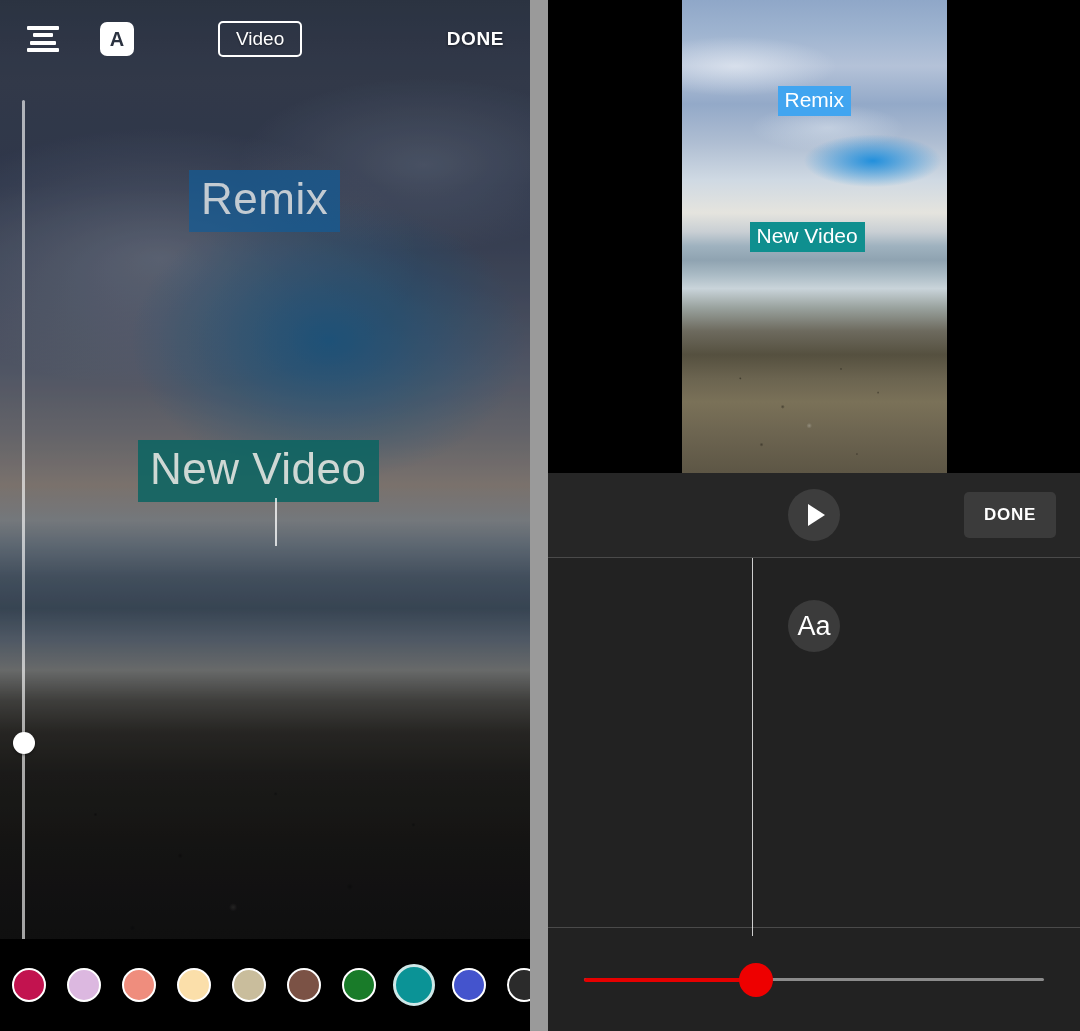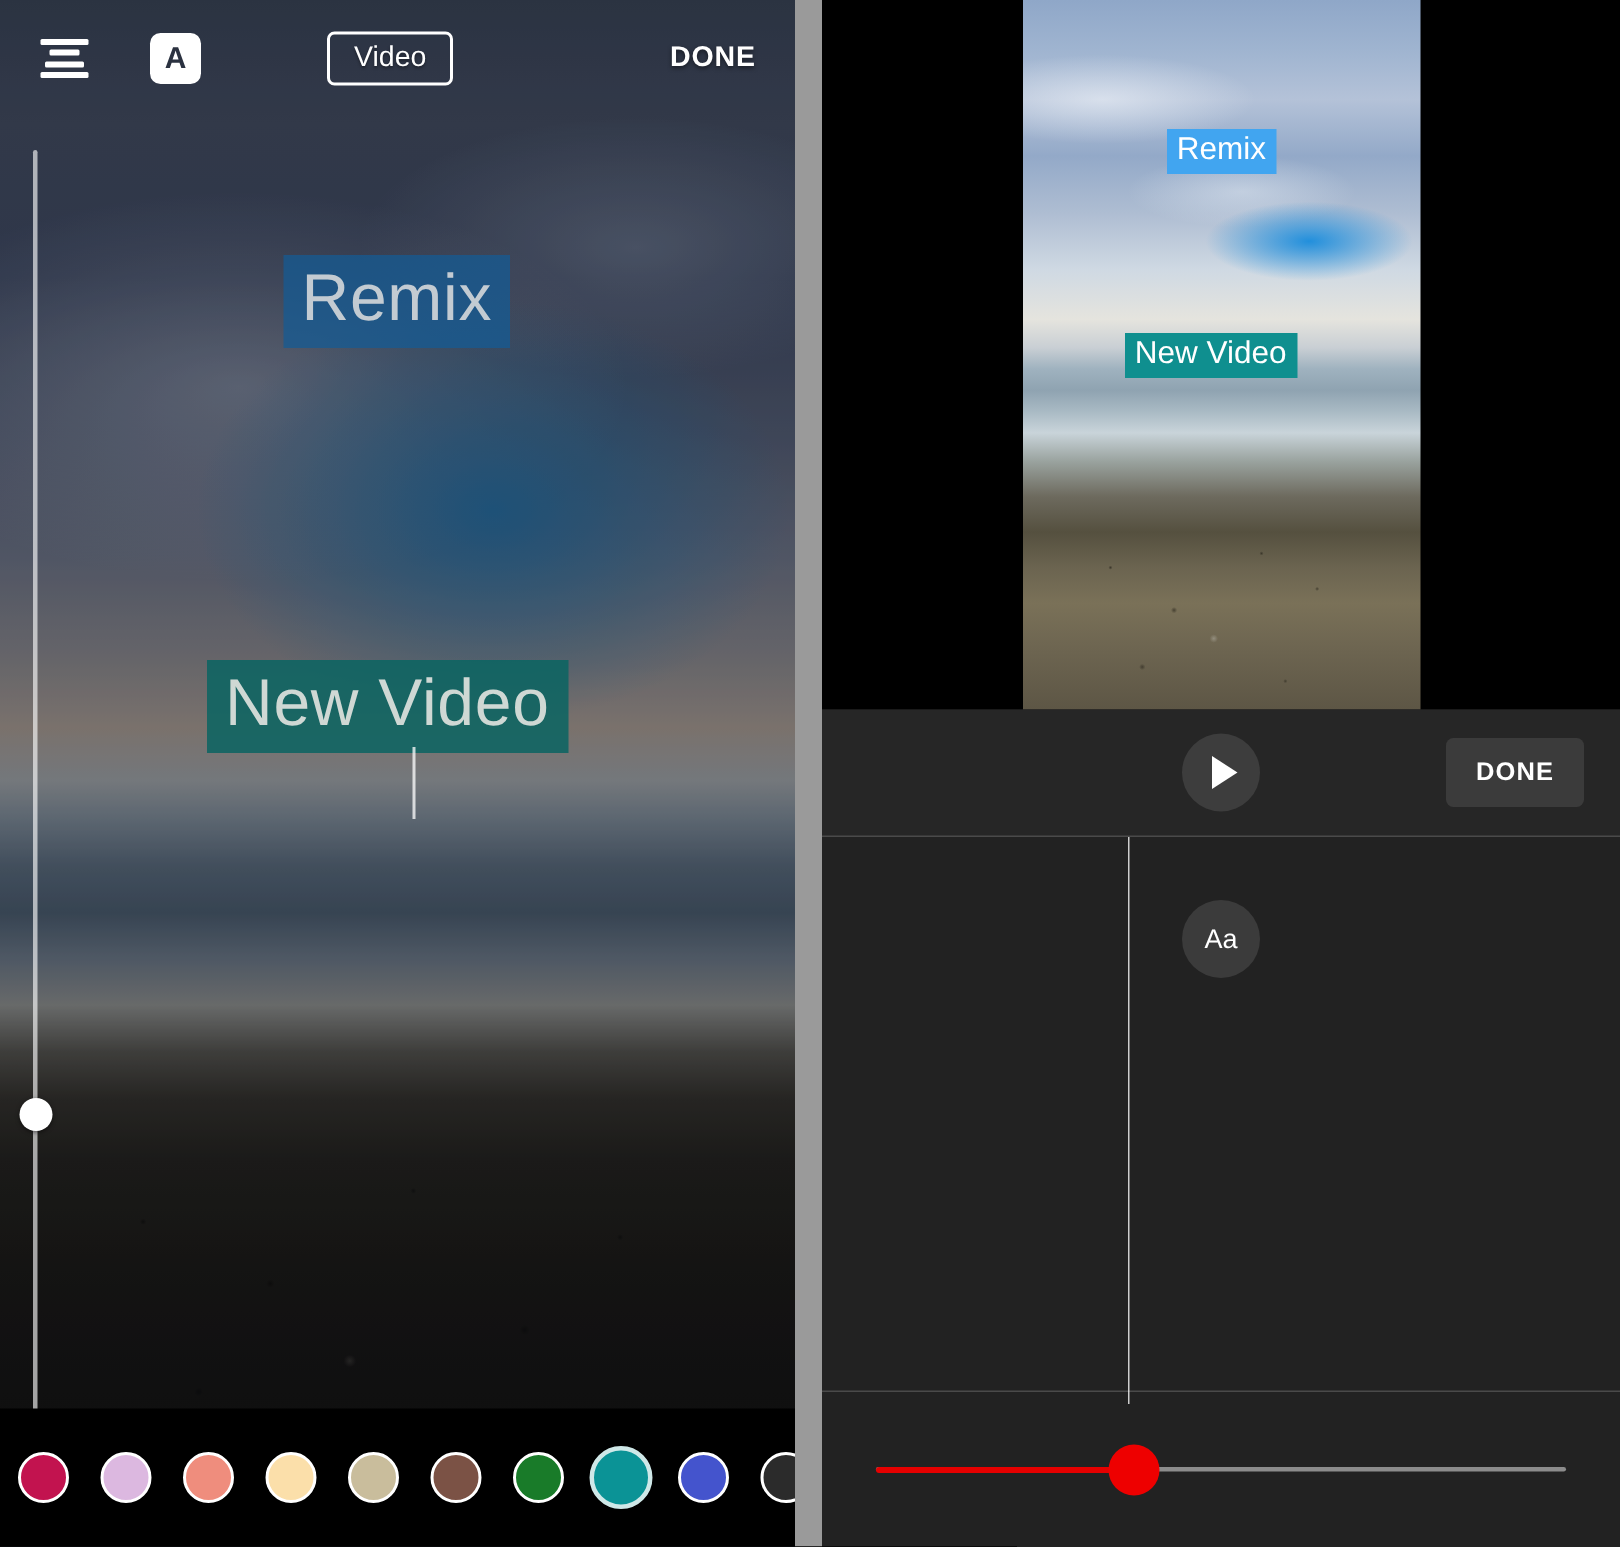--- a/index.html
+++ b/index.html
@@ -286,21 +286,21 @@
   .playhead {
     position: absolute; top: 0; bottom: -9px;
     left: 204px; width: 1px;
     background: rgba(255,255,255,.78);
     z-index: 5;
   }
   .aa-btn {
     position: absolute; left: 240px; top: 42px;
     width: 52px; height: 52px; border-radius: 50%;
     background: #3b3b3b; color: #fff;
-    font-size: 18px;
+    font-size: 27px;
     display: flex; align-items: center; justify-content: center;
     cursor: pointer; z-index: 4;
   }
 
   
   .red-slider-bar {
     position: relative;
     height: 103px; background: #222222;
     display: flex; align-items: center;
   }

